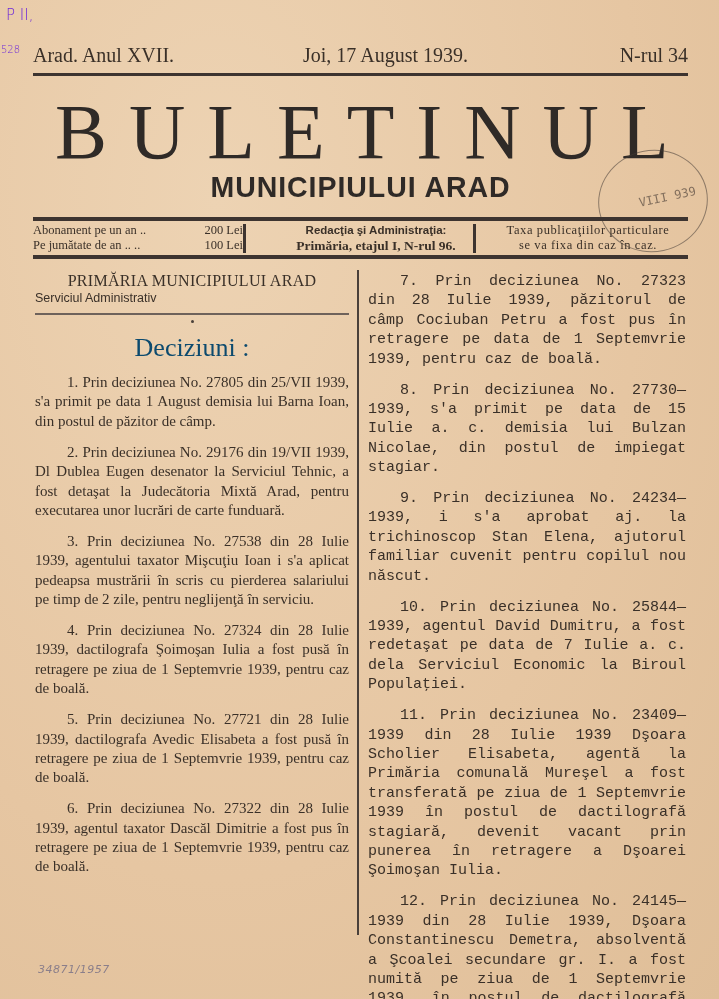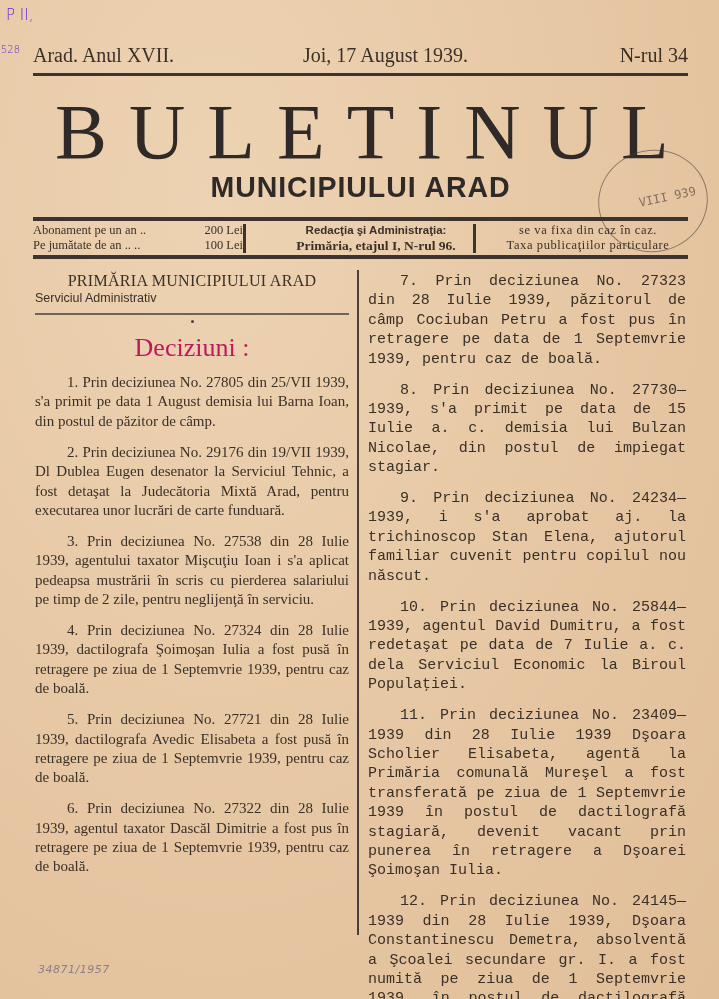--- a/index.html
+++ b/index.html
@@ -61,21 +61,21 @@
 
   .colsep { position: absolute; left: 357px; top: 270px; width: 2px; height: 665px; background: #4a403a; }
 
   .left-col { position: absolute; left: 35px; top: 270px; width: 314px; }
   .right-col { position: absolute; left: 368px; top: 272px; width: 318px; font-family: Liberation Mono, monospace; }
 
   .hdr1 { text-align: center; font-size: 16px; letter-spacing: 0.3px; margin-top: 2px; }
   .hdr2 { text-align: left; font-size: 12.5px; font-family: "Liberation Sans", "DejaVu Sans", sans-serif; margin-top: 1px; }
   .hdr-rule { height: 2px; background: #6e625b; margin-top: 8px; }
   .dot { width: 3px; height: 3px; background: #4a403a; margin: 5px auto 0; border-radius: 50%; }
-  .section-title { text-align: center; font-size: 26px; margin-top: 10px; margin-bottom: 10px; color: #be185d; }
+  .section-title { text-align: center; font-size: 26px; margin-top: 10px; margin-bottom: 10px; color: #0c4a6e; }
 
   .para { font-size: 15px; line-height: 19.4px; text-align: justify; text-indent: 32px; margin: 0 0 11.5px 0; hyphens: manual; }
 </style>
 </head>
 <body>
 
 <div class="page">
 
   <span class="handwrite hw-top1">P II,</span>
   <span class="handwrite hw-top2">528</span>
@@ -106,22 +106,22 @@
         <span>100 Lei</span>
       </div>
     </div>
     <div class="vsep vs1"></div>
     <div class="info-col info-mid">
       <div>Redacţia şi Administraţia:</div>
       <div class="l2">Primăria, etajul I, N-rul 96.</div>
     </div>
     <div class="vsep vs2"></div>
     <div class="info-col info-right">
+      <div>Taxa publicaţiilor particulare</div>
       <div>se va fixa din caz în caz.</div>
-      <div>Taxa publicaţiilor particulare</div>
     </div>
   </div>
   <div class="rule r3"></div>
 
   <div class="colsep"></div>
 
   <div class="left-col">
     <div class="hdr1">PRIMĂRIA MUNICIPIULUI ARAD</div>
     <div class="hdr2">Serviciul Administrativ</div>
     <div class="hdr-rule"></div>

